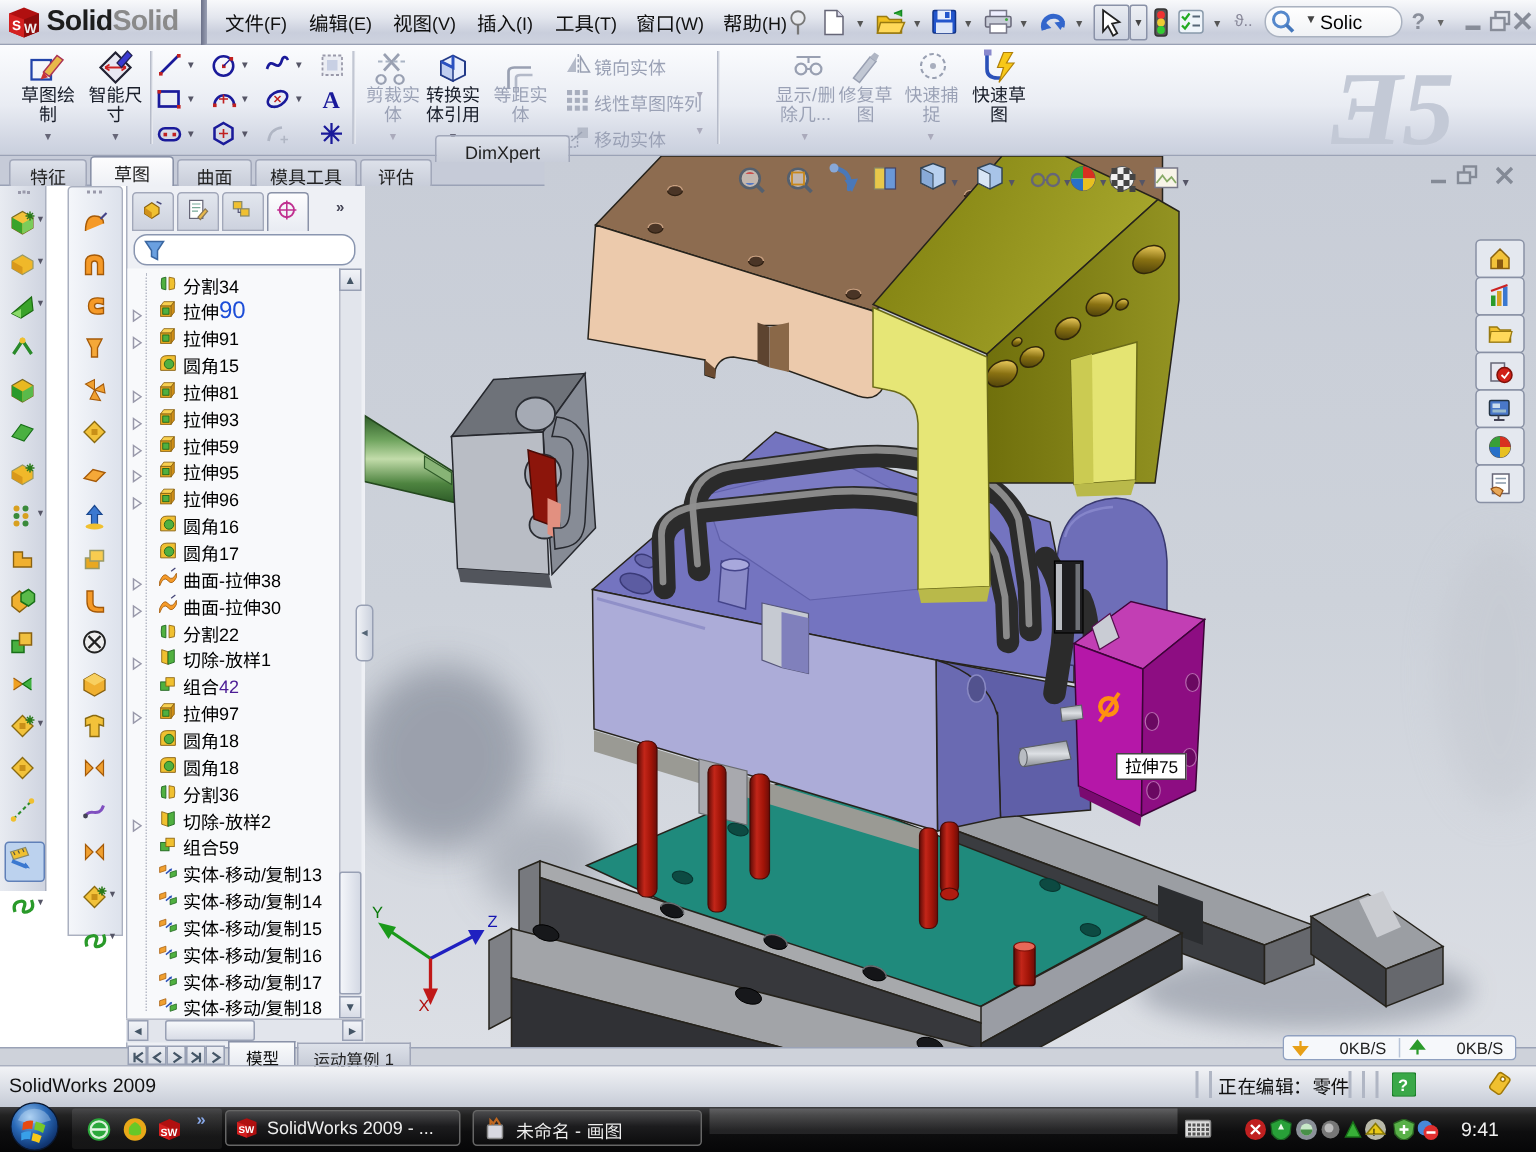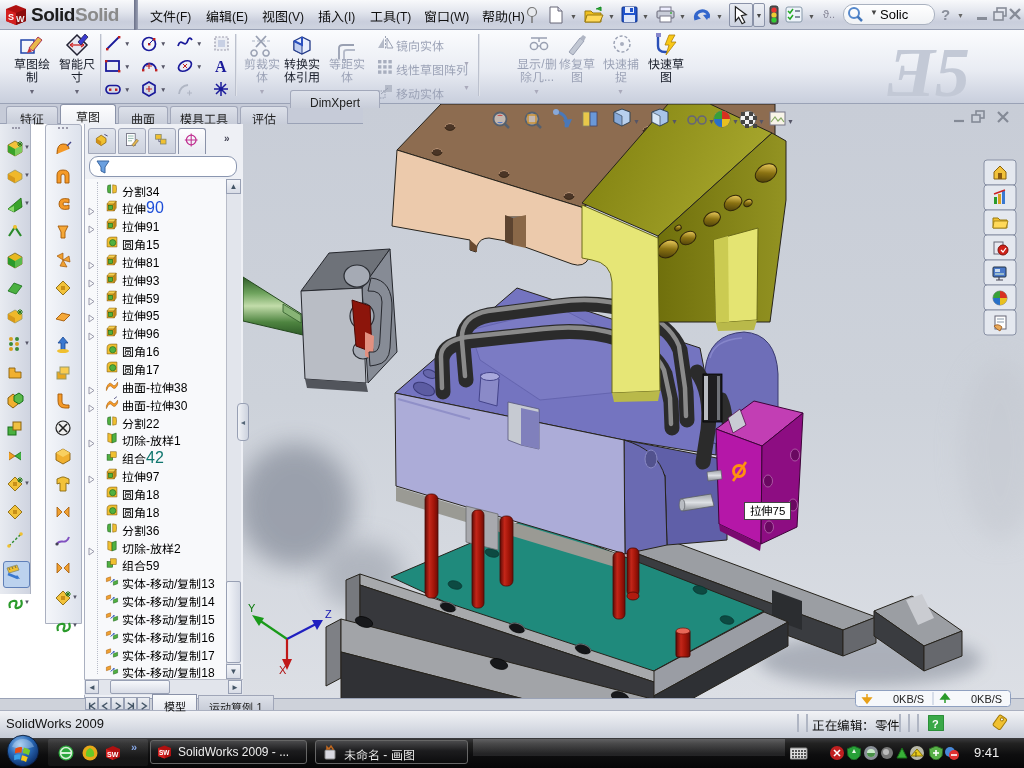--- a/index.html
+++ b/index.html
@@ -1150,21 +1150,21 @@
       <use href="#u6837" fill="#000"></use>
     </svg><span style="font-size:12px;color:#000">1</span></div>
 <div style="position:absolute;left:105px;top:449px;width:14px;height:14px;"><svg width="14" height="14" viewBox="0 0 20 20">
       <rect x="3" y="8" width="8" height="8" fill="#50b040" stroke="#186018" stroke-width="0.8"></rect>
       <rect x="8" y="4" width="8" height="8" fill="#f0c030" stroke="#8a6210" stroke-width="0.8"></rect>
     </svg></div>
 <div style="position:absolute;left:122px;top:449px;width:120px;height:15px;white-space:nowrap;overflow:hidden;"><svg width="12" height="12" viewBox="0 0 1000 1000" style="vertical-align:-1.7px">
       <use href="#u7ec4" fill="#000"></use>
     </svg><svg width="12" height="12" viewBox="0 0 1000 1000" style="vertical-align:-1.7px">
       <use href="#u5408" fill="#000"></use>
-    </svg><span style="font-size:16px;color:#0f766e">42</span></div>
+    </svg><span style="font-size:12px;color:#4c1d95">42</span></div>
 <div style="position:absolute;left:88px;top:470px;width:8px;height:9px;"><svg width="7" height="9">
       <path d="M1,1 L6,4.5 L1,8 Z" fill="none" stroke="#99a" stroke-width="1"></path>
     </svg></div>
 <div style="position:absolute;left:105px;top:467px;width:14px;height:14px;"><svg width="14" height="14" viewBox="0 0 20 20">
       <rect x="3" y="7" width="10" height="10" fill="#f0b020" stroke="#8a6210" stroke-width="0.9"></rect>
       <rect x="5" y="9" width="6" height="6" fill="#50b040" stroke="#186018" stroke-width="0.8"></rect>
       <polygon points="3,7 6,3 16,3 13,7" fill="#f8d050" stroke="#8a6210" stroke-width="0.8"></polygon>
       <polygon points="13,7 16,3 16,13 13,17" fill="#d09018" stroke="#8a6210" stroke-width="0.8"></polygon>
     </svg></div>
 <div style="position:absolute;left:122px;top:467px;width:120px;height:15px;white-space:nowrap;overflow:hidden;"><svg width="12" height="12" viewBox="0 0 1000 1000" style="vertical-align:-1.7px">

